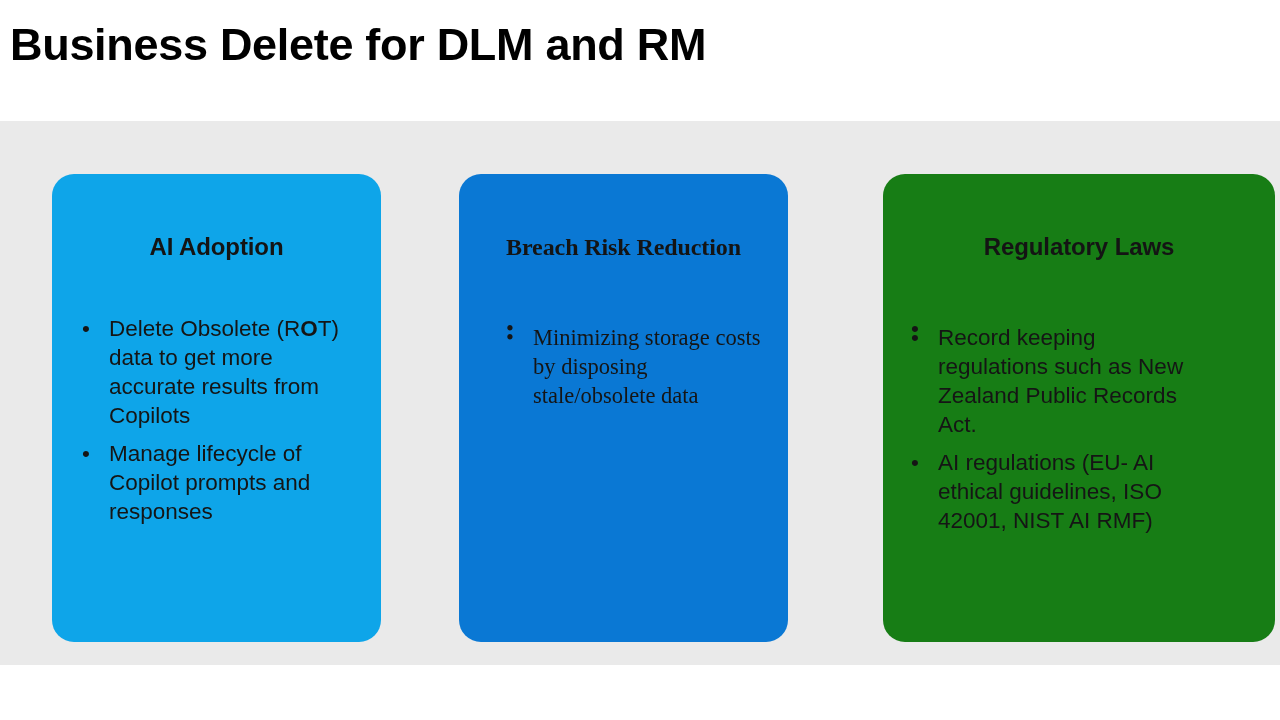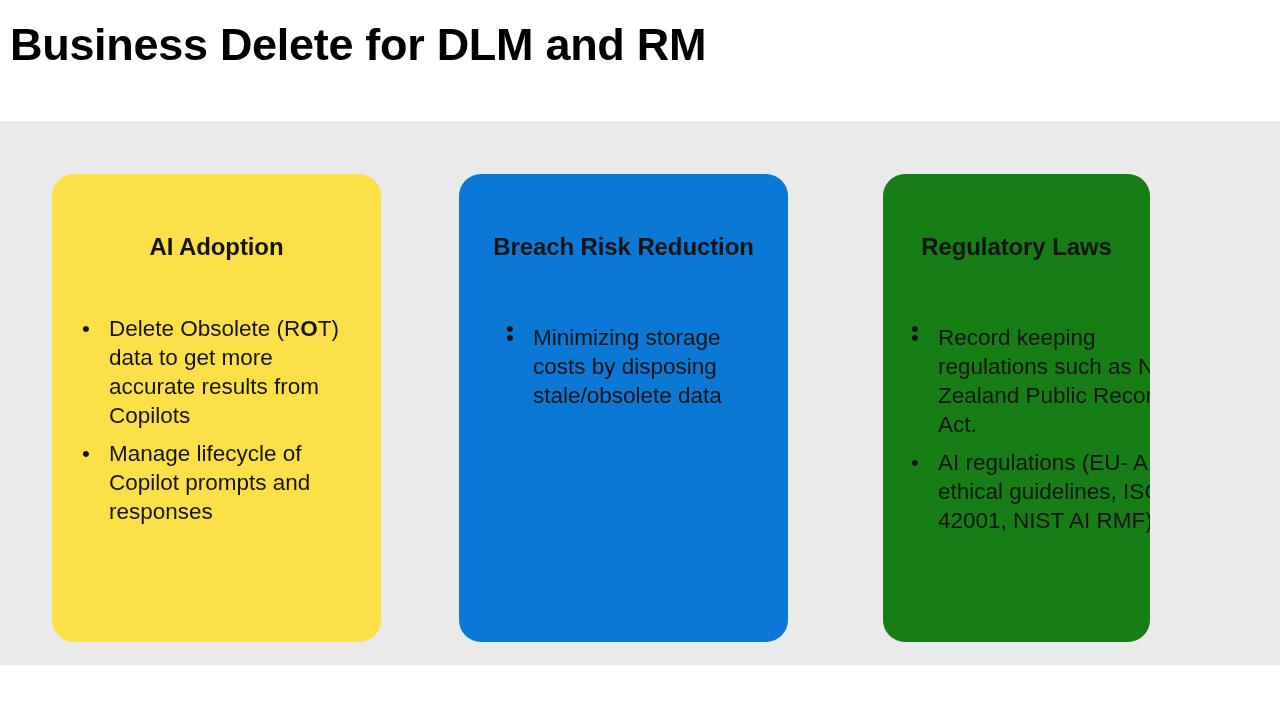--- a/index.html
+++ b/index.html
@@ -57,24 +57,25 @@
   }
   .card-amber {
     left: 52px;
     width: 329px;
     background: #ffb70f;
   }
   .card-blue {
     left: 459px;
     width: 329px;
     background: #0a78d4;
+    font-family: Liberation Serif, serif;
   }
   .card-green {
     left: 883px;
-    width: 267px;
+    width: 392px;
     background: #177d15;
   }
 
   .card-heading {
     position: absolute;
     left: 0;
     width: 100%;
     top: 58px;
     text-align: center;
     font-size: 24px;
@@ -116,21 +117,21 @@
 </style>
 </head>
 <body>
 
 <div class="slide">
 
   <div class="slide-title">Business Delete for DLM and RM</div>
 
   <div class="content-band" style="background: rgb(234, 234, 234);"></div>
 
-  <div class="card card-amber" style="background: #fde047;">
+  <div class="card card-amber" style="background: #0ea5e9;">
     <div class="card-heading">AI Adoption</div>
     <ul class="bullet-list amber">
       <li class="bullet-item">
         <span class="bullet-dot">•</span><span>Delete Obsolete (R</span><b>O</b><span>T) data to get more accurate results from Copilots</span>
       </li>
       <li class="bullet-item">
         <span class="bullet-dot">•</span><span>Manage lifecycle of Copilot prompts and responses</span>
       </li>
     </ul>
   </div>

